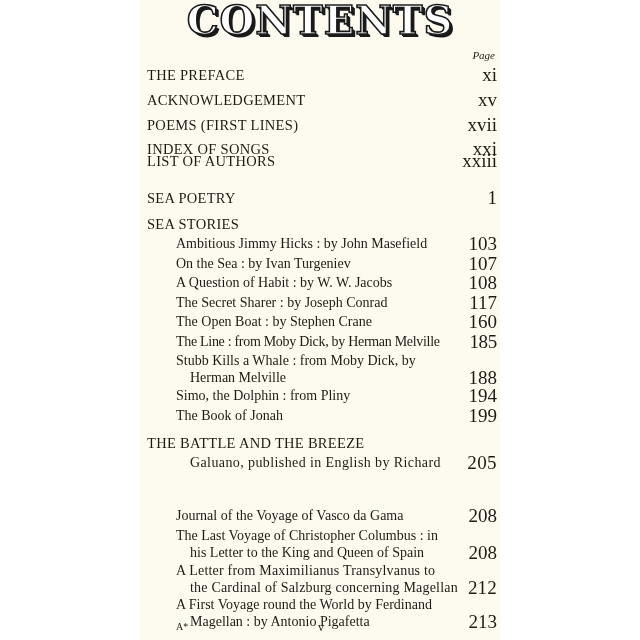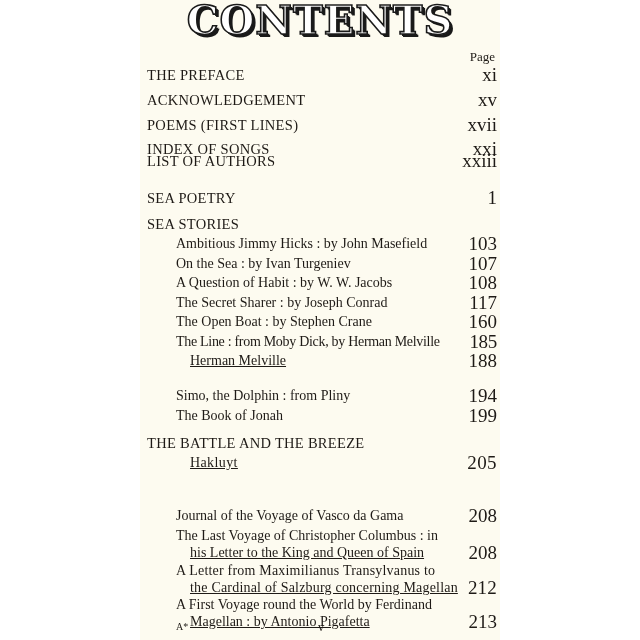--- a/index.html
+++ b/index.html
@@ -21,31 +21,31 @@
     font-weight: bold;
     font-size: 40px;
     letter-spacing: 1px;
     color: #ffffff;
     -webkit-text-stroke: 1.6px #1a1a1a;
     text-shadow: 2px 2px 0 #1a1a1a, 3px 3px 0 #1a1a1a;
     line-height: 48px;
   }
   .page-label {
     position: absolute; right: 145px; top: 49px;
-    font-size: 13px;
+    font-style: italic; font-size: 11px;
   }
   .row {
     position: absolute; left: 147px; width: 350px;
     font-size: 14.5px; line-height: 18px;
     display: flex; justify-content: space-between; align-items: flex-end;
   }
   .row.top .text { letter-spacing: 0.3px; }
   .row.sub { left: 176px; width: 321px; font-size: 14px; line-height: 17px; }
   .row .text { flex: 1; }
-  .row .text .cont { display: block; padding-left: 14px; text-decoration: underline; }
+  .row .text .cont { display: block; padding-left: 14px; }
   .row .num { padding-left: 8px; white-space: nowrap; font-size: 19px; }
   .sig { position: absolute; left: 176px; top: 621px; font-size: 10px; }
   .folio { position: absolute; left: 318px; top: 620px; font-size: 12px; }
 </style>
 </head>
 <body>
 
 <div class="page"></div>
 
 <div class="title">CONTENTS</div>
@@ -98,39 +98,40 @@
 <div class="row sub" style="top:313px">
   <span class="text">The Open Boat :  by Stephen Crane</span>
   <span class="num">160</span>
 </div>
 <div class="row sub" style="top:333px; letter-spacing:-0.3px">
   <span class="text">The Line : from Moby Dick, by Herman Melville</span>
   <span class="num">185</span>
 </div>
 <div class="row sub" style="top:352px">
   <span class="text">
+    <span>Stubb Kills a Whale :  from Moby Dick, by</span>
     <span class="cont">Herman Melville</span>
   </span>
   <span class="num">188</span>
 </div>
 <div class="row sub" style="top:387px">
   <span class="text">Simo, the Dolphin :  from Pliny</span>
   <span class="num">194</span>
 </div>
 <div class="row sub" style="top:407px">
   <span class="text">The Book of Jonah</span>
   <span class="num">199</span>
 </div>
 
 <div class="row top" style="top:434px">
   <span class="text">THE BATTLE AND THE BREEZE</span>
 </div>
 <div class="row sub" style="top:454px; letter-spacing:0.4px">
   <span class="text">
-    <span class="cont">Hakluyt</span>
+    <span class="cont">Galuano, published in English by Richard</span>
   </span>
   <span class="num">205</span>
 </div>
 <div class="row sub" style="top:507px">
   <span class="text">Journal of the Voyage of Vasco da Gama</span>
   <span class="num">208</span>
 </div>
 <div class="row sub" style="top:527px">
   <span class="text">
     <span>The Last Voyage of Christopher Columbus : in</span>

